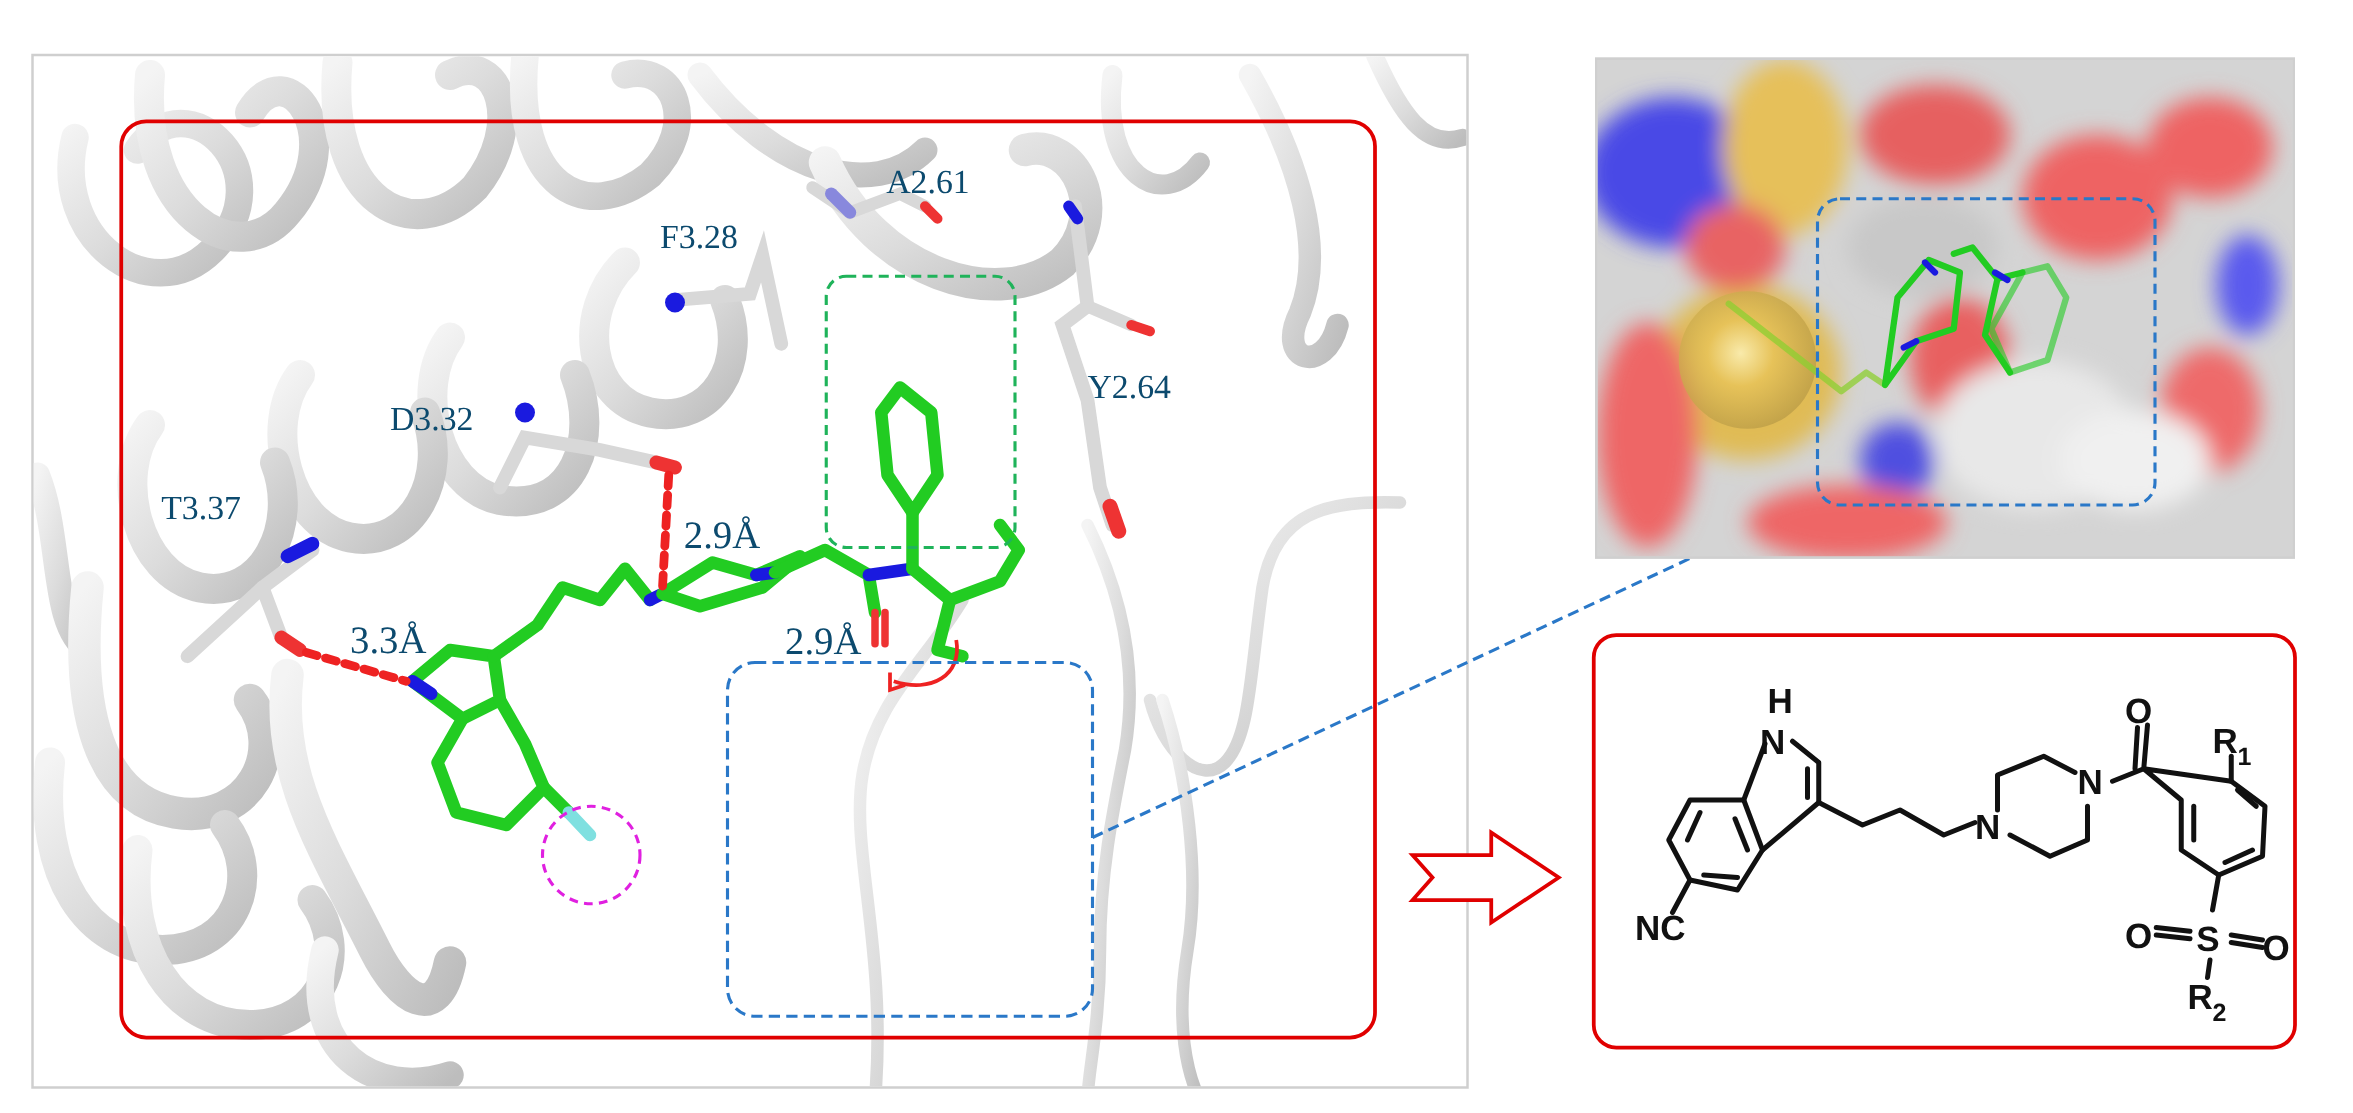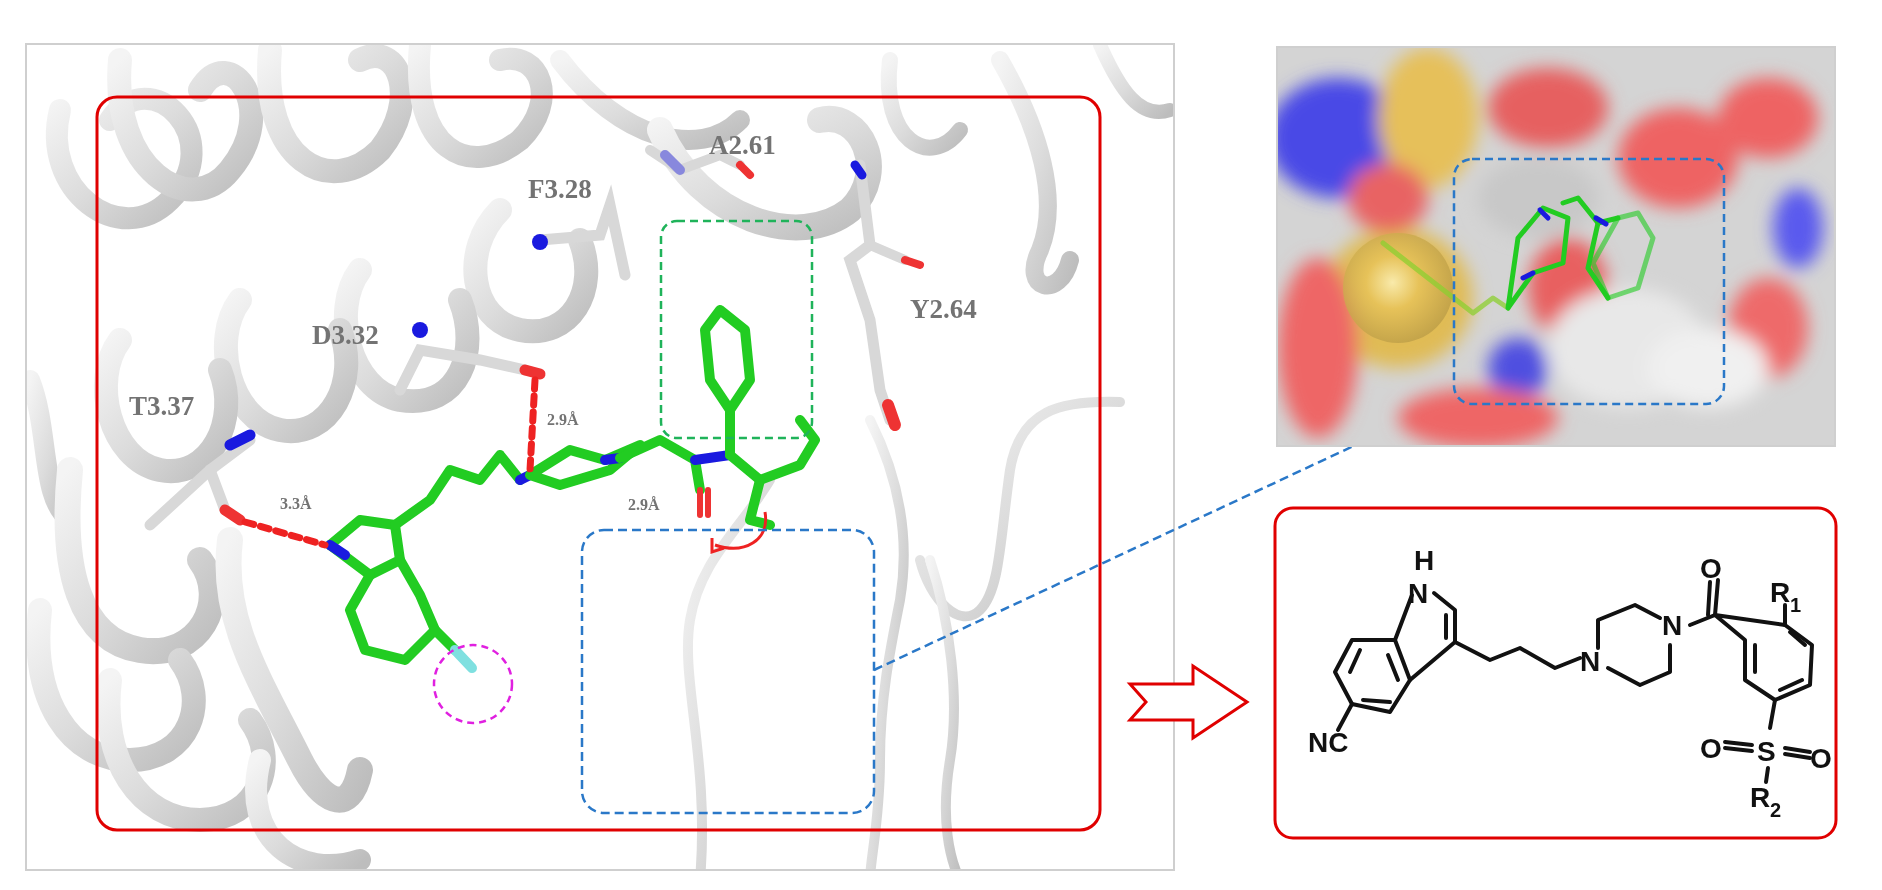--- a/index.html
+++ b/index.html
@@ -5,22 +5,22 @@
   html, body { margin: 0; padding: 0; background: #ffffff; }
   body { width: 1882px; height: 890px; position: relative; overflow: hidden;
          font-family: "Liberation Serif", "DejaVu Serif", serif; }
   .abs { position: absolute; }
   svg { position: absolute; left: 0; top: 0; }
   .panel-left { left: 25px; top: 43px; width: 1150px; height: 828px;
                 border: 2px solid #cfcfcf; box-sizing: border-box; background: #fff; }
   .panel-surface { left: 1276px; top: 46px; width: 560px; height: 401px;
                    border: 2px solid #cfcfcf; box-sizing: border-box; overflow: hidden;
                    background: #d6d6d6; }
-  .label { position: absolute; font-size: 27px; color: #737373; line-height: 1; white-space: nowrap; font-weight: bold; }
-  .dist { font-size: 16px; }
+  .label { position: absolute; font-size: 27px; color: #0c4a6e; line-height: 1; white-space: nowrap; }
+  .dist { font-size: 31px; }
   .chem-text { font-family: "Liberation Sans", "DejaVu Sans", sans-serif; font-size: 28px;
                font-weight: bold; fill: #111; }
   .chem-sub { font-family: "Liberation Sans", "DejaVu Sans", sans-serif; font-size: 20px;
               font-weight: bold; fill: #111; }
 </style>
 </head>
 <body>
 
 <div class="abs panel-left"></div>
 
@@ -131,21 +131,21 @@
 
   <path d="M874,670 L1452,400" stroke="#2a78c8" stroke-width="2.5" stroke-dasharray="9,5" fill="none"></path>
 
   <path d="M1130,684 L1193,684 L1193,666 L1247,702 L1193,738 L1193,720 L1130,720 L1146,702 Z" fill="#ffffff" stroke="#e00000" stroke-width="3"></path>
 </svg>
 
 <div class="label" style="left:129px; top:393px;">T3.37</div>
 <div class="label" style="left:312px; top:322px;">D3.32</div>
 <div class="label" style="left:528px; top:176px;">F3.28</div>
 <div class="label" style="left:709px; top:132px;">A2.61</div>
-<div class="label" style="left:870px; top:296px;margin-left:40px;">Y2.64</div>
+<div class="label" style="left:870px; top:296px;">Y2.64</div>
 <div class="label dist" style="left:280px; top:496px;">3.3Å</div>
 <div class="label dist" style="left:547px; top:412px;">2.9Å</div>
 <div class="label dist" style="left:628px; top:497px;">2.9Å</div>
 
 <div class="abs panel-surface">
   <svg width="560" height="401">
     <defs>
       <filter id="blur">
           <feGaussianBlur stdDeviation="9"></feGaussianBlur>
         </filter>

